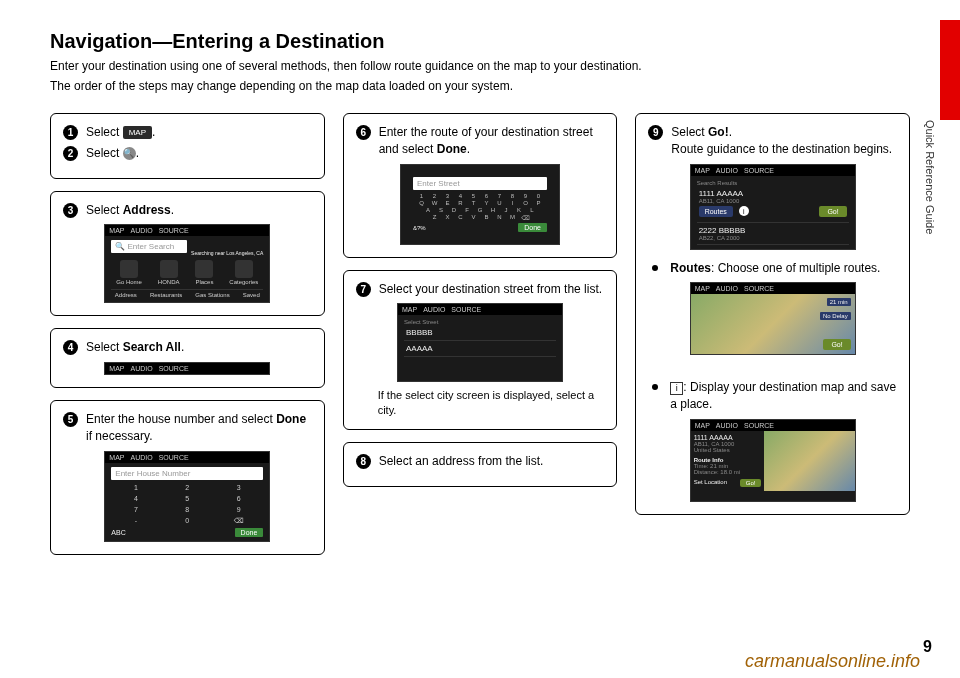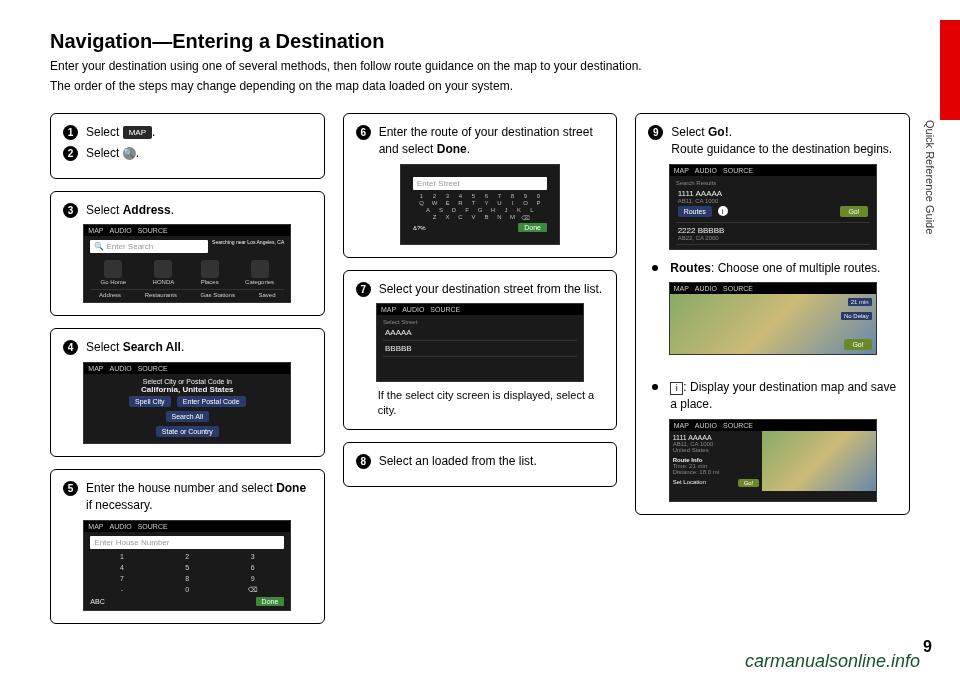--- a/index.html
+++ b/index.html
@@ -19,21 +19,21 @@
   .side-label {
     position: absolute; right: 24px; top: 120px;
     writing-mode: vertical-rl; font-size: 11px; color: #333;
   }
   .page-num {
     position: absolute; right: 28px; bottom: 22px;
     font-size: 16px; font-weight: bold;
   }
   .watermark {
     position: absolute; right: 40px; bottom: 6px;
-    font-size: 18px; color: #14532d; font-style: italic;
+    font-size: 18px; color: #a16207; font-style: italic;
   }
   .cols { display: flex; gap: 18px; margin-top: 18px; }
   .col { flex: 1; display: flex; flex-direction: column; gap: 12px; }
   .box {
     border: 1px solid #000; border-radius: 6px;
     padding: 10px 12px 12px 12px;
   }
   .step { display: flex; gap: 8px; font-size: 12px; margin-bottom: 4px; align-items: flex-start; }
   .bullet-num {
     flex-shrink: 0;
@@ -57,21 +57,21 @@
     vertical-align: middle;
   }
   .i-icon {
     display: inline-flex; width: 13px; height: 13px;
     border: 1px solid #333; font-size: 9px; align-items: center; justify-content: center;
     vertical-align: middle;
   }
   .screen {
     background: #1a1a1a; border: 1px solid #333;
     margin: 6px auto 0 auto; font-size: 8px; color: #eee;
-    width: 208px;
+    width: 166px;
   }
   .screen.small { width: 160px; }
   .screen-tabs { background: #000; padding: 2px 4px; font-size: 7px; color:#ccc; display:flex; gap:6px;}
   .screen-body { padding: 4px 6px; min-height: 60px; }
   .kbd-row { display:flex; gap:3px; justify-content:center; margin:1px 0;}
   .kbd-row span { font-size:6px; color:#bbb; width:10px; text-align:center;}
   .input-bar { background:#fff; color:#999; font-size:8px; padding:2px 4px; border-radius:1px; margin-bottom:3px;}
   .btn-dark { background:#2a3a6a; color:#fff; font-size:7px; padding:2px 6px; border-radius:2px; display:inline-block; margin:2px;}
   .btn-done { background:#3a8a3a; color:#fff; font-size:7px; padding:1px 6px; float:right; border-radius:1px;}
   .list-item { border-bottom:1px solid #333; padding:3px 2px; font-size:8px;}
@@ -126,21 +126,21 @@
             <span>Select </span><b>Address</b><span>.</span>
           </span>
         </div>
         <div class="screen">
           <div class="screen-tabs">
               <span>MAP</span>
               <span>AUDIO</span>
               <span>SOURCE</span>
             </div>
           <div class="screen-body">
-            <div style="display:flex; gap:4px; align-items:flex-start;">
+            <div style="display:flex; gap:4px; align-items:flex-end;">
               <div class="input-bar" style="flex:1;">🔍 <span>Enter Search</span></div>
               <div style="font-size:5px; text-align:right; line-height:1;">Searching near
 Los Angeles, CA</div>
             </div>
             <div class="tile-row">
               <div class="tile"><div class="ico"></div><span>Go Home</span></div>
               <div class="tile"><div class="ico"></div><span>HONDA</span></div>
               <div class="tile"><div class="ico"></div><span>Places</span></div>
               <div class="tile"><div class="ico"></div><span>Categories</span></div>
             </div>
@@ -160,30 +160,20 @@
           <span class="step-text">
             <span>Select </span><b>Search All</b><span>.</span>
           </span>
         </div>
         <div class="screen">
           <div class="screen-tabs">
               <span>MAP</span>
               <span>AUDIO</span>
               <span>SOURCE</span>
             </div>
-          <div class="screen-body" style="text-align:center;">
-            <div style="font-size:7px;">Select City or Postal Code in</div>
-            <div style="font-size:8px;"><b>California, United States</b></div>
-            <div>
-              <span class="btn-dark">Spell City</span>
-              <span class="btn-dark">Enter Postal Code</span>
-            </div>
-            <div><span class="btn-dark">Search All</span></div>
-            <div><span class="btn-dark">State or Country</span></div>
-          </div>
         </div>
       </div>
 
       <div class="box">
         <div class="step">
           <span class="bullet-num">5</span>
           <span class="step-text">
             <span>Enter the house number and select </span><b>Done</b><span> if necessary.</span>
           </span>
         </div>
@@ -284,32 +274,32 @@
           <span class="step-text">Select your destination street from the list.</span>
         </div>
         <div class="screen">
           <div class="screen-tabs">
               <span>MAP</span>
               <span>AUDIO</span>
               <span>SOURCE</span>
             </div>
           <div class="screen-body">
             <div style="font-size:6px;color:#888;">Select Street</div>
+            <div class="list-item">BBBBB</div>
             <div class="list-item">AAAAA</div>
-            <div class="list-item">BBBBB</div>
             <div style="height:20px;"></div>
           </div>
         </div>
         <div class="note">If the select city screen is displayed, select a city.</div>
       </div>
 
       <div class="box">
         <div class="step">
           <span class="bullet-num">8</span>
-          <span class="step-text">Select an loaded from the list.</span>
+          <span class="step-text">Select an address from the list.</span>
         </div>
       </div>
 
     </div>
 
     <div class="col">
 
       <div class="box">
         <div class="step">
           <span class="bullet-num">9</span>

